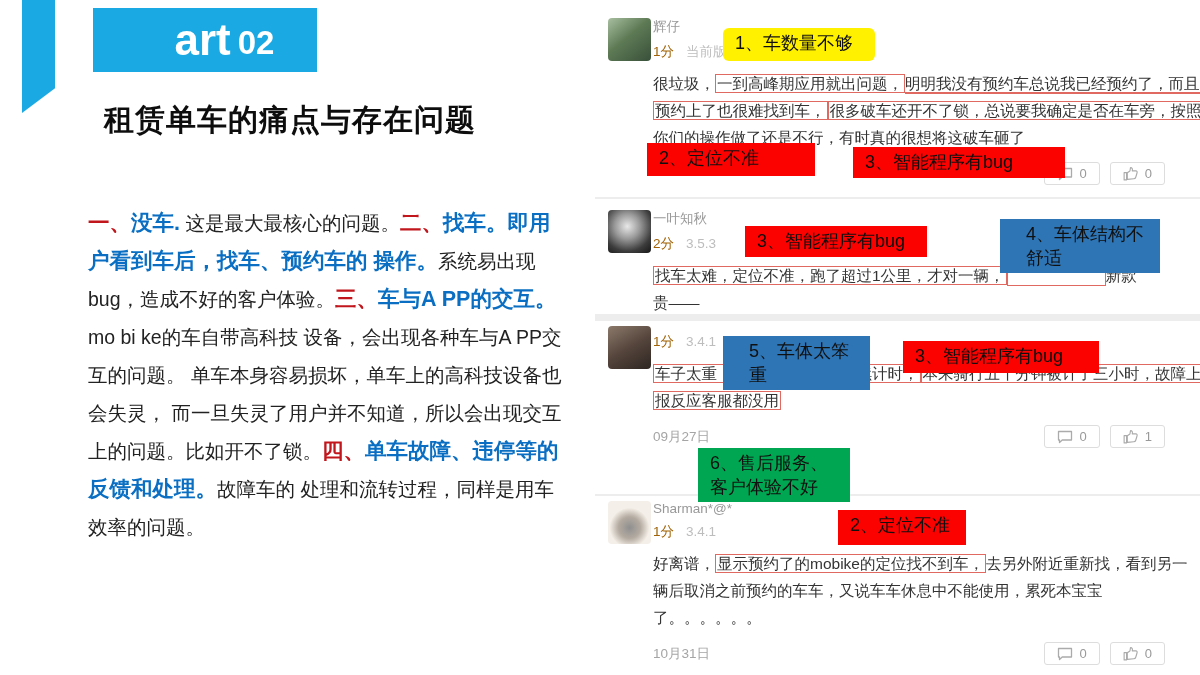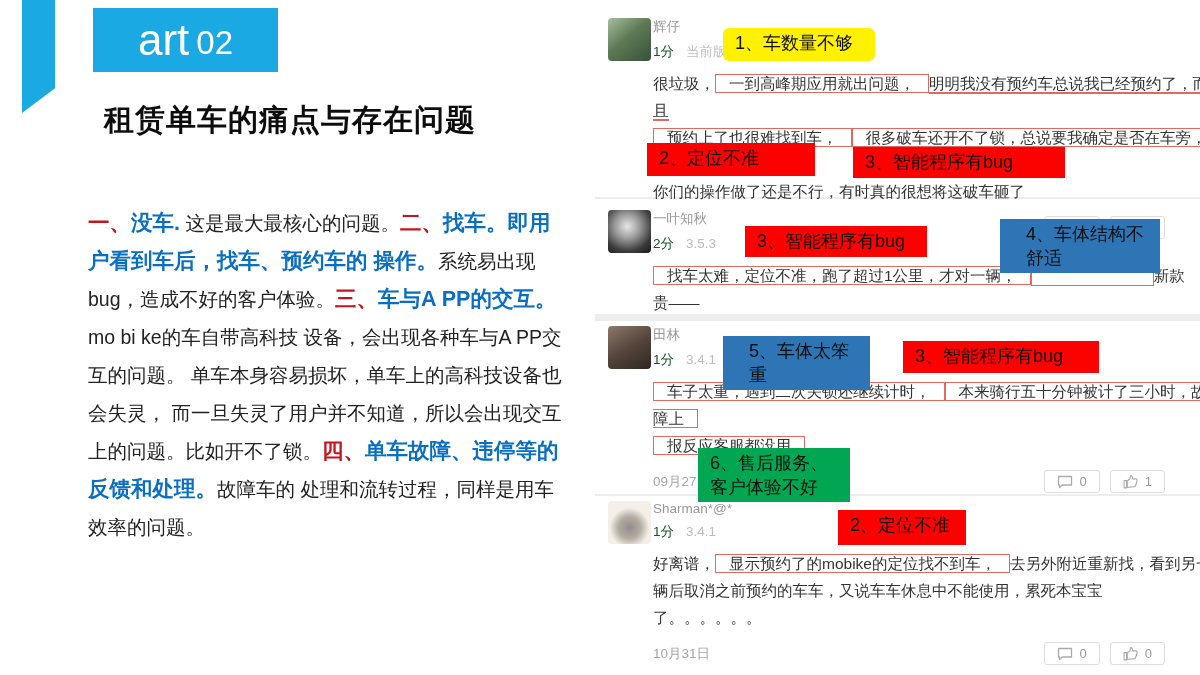--- a/index.html
+++ b/index.html
@@ -5,21 +5,21 @@
   html,body{margin:0;padding:0;background:#fff;}
   .slide{position:relative;width:1200px;height:675px;background:#fff;overflow:hidden;
          font-family:"Liberation Sans","DejaVu Sans",sans-serif;
          --accent:#1ba9e4;--body-red:#c0161c;--body-blue:#0a6fc2;
          --label-yellow:#fff100;--label-red:#fb0200;--label-blue:#2e75b6;--label-green:#00a651;}
 
   
   .tail{position:absolute;left:22px;top:0;width:33px;height:113px;background:var(--accent);
         clip-path:polygon(0 0,100% 0,100% 78%,0 100%);}
   .partbox{position:absolute;left:93px;top:8px;width:185px;height:64px;background:var(--accent);
-           color:#fff;display:flex;align-items:center;justify-content:center;font-weight:normal;}
+           color:#fff;display:flex;align-items:center;justify-content:center;font-weight:bold;padding-left:39px;}
   .partbox .pfx{font-size:44px;line-height:1;}
   .partbox .num{font-size:33px;margin-left:7px;margin-top:4px;line-height:1;}
   .title{position:absolute;left:104px;top:100px;margin:0;font-size:30px;font-weight:bold;color:#0d0d0d;letter-spacing:1px;}
 
   
   .bodytext{position:absolute;left:88px;top:204px;width:482px;margin:0;font-size:19.5px;line-height:38px;color:#222;}
   .seg-plain{color:#222;}
   .seg-red{color:var(--body-red);font-weight:bold;font-size:21.5px;}
   .seg-blue{color:var(--body-blue);font-weight:bold;font-size:21.5px;}
 
@@ -30,24 +30,24 @@
 
   .review{position:absolute;left:0;width:605px;}
   .avatar{position:absolute;left:13px;top:4px;width:43px;height:43px;border-radius:4px;}
   .av-green{background:linear-gradient(140deg,#a8bfa0 0%,#5d7a55 45%,#39503a 100%);}
   .av-bw{background:radial-gradient(circle at 45% 38%,#e8e8e8 0%,#9a9a9a 35%,#3c3c3c 70%,#161616 100%);}
   .av-dark{background:linear-gradient(150deg,#8c7a6b 0%,#55453c 50%,#2e2622 100%);}
   .av-deco{background:radial-gradient(circle at 50% 62%,#8f8f8f 0%,#b4aba1 32%,#f4efe8 58%),#f4efe8;}
   .rcontent{margin-left:58px;width:515px;padding-top:4px;}
   .rname{font-size:13.5px;color:#989898;}
   .rmeta{font-size:13.5px;margin-top:7px;}
-  .rscore{color:#14532d;margin-right:12px;}
+  .rscore{color:#a16207;margin-right:12px;}
   .rver{color:#bdbdbd;}
   .rtext{margin-top:9px;font-size:15.5px;line-height:27px;color:#333;width:565px;}
-  .t-box{border:1px solid #e06a62;padding:0 13px;}
+  .t-box{border:1px solid #e06a62;padding:0 1px;}
   .t-ul{border-bottom:2px solid #e06a62;}
   .t-gap{display:inline-block;height:1em;vertical-align:middle;}
   .rfoot{display:flex;justify-content:space-between;align-items:center;margin-top:11px;width:512px;}
   .rdate{font-size:13.5px;color:#a5a5a5;}
   .rbtns{display:flex;gap:10px;}
   .rbtn{display:inline-flex;align-items:center;gap:7px;border:1px solid #ddd;border-radius:3px;
         padding:3px 12px;color:#999;font-size:13px;background:#fff;}
   .rbtn svg{display:block;}
 
   
@@ -103,21 +103,20 @@
         <div class="avatar av-bw"></div>
         <div class="rcontent">
           <div class="rname">一叶知秋</div>
           <div class="rmeta"><span class="rscore">2分</span><span class="rver">3.5.3</span></div>
           <div class="rtext"><span class="t-box">找车太难，定位不准，跑了超过1公里，才对一辆，</span><span class="t-gap t-box" style="width: 95px;"></span><span>新款</span><br><span>贵——</span></div>
         </div>
       </div>
       <div class="review" style="top: 322px;">
         <div class="avatar av-dark"></div>
         <div class="rcontent">
-          <div class="rname">田林</div>
           <div class="rmeta"><span class="rscore">1分</span><span class="rver">3.4.1</span></div>
           <div class="rtext"><span class="t-box">车子太重，遇到二次关锁还继续计时，</span><span class="t-box">本来骑行五十分钟被计了三小时，故障上</span><br><span class="t-box">报反应客服都没用</span></div>
           <div class="rfoot">
             <span class="rdate">09月27日</span>
             <div class="rbtns">
               <span class="rbtn">
                 <svg width="16" height="14" viewBox="0 0 16 14">
                   <path d="M1.5 1.5h13v8.5H5.2L2.5 12.6v-2.6H1.5z" fill="none" stroke="#ababab" stroke-width="1.3" stroke-linejoin="round"></path>
                 </svg>
                 <span>0</span>

